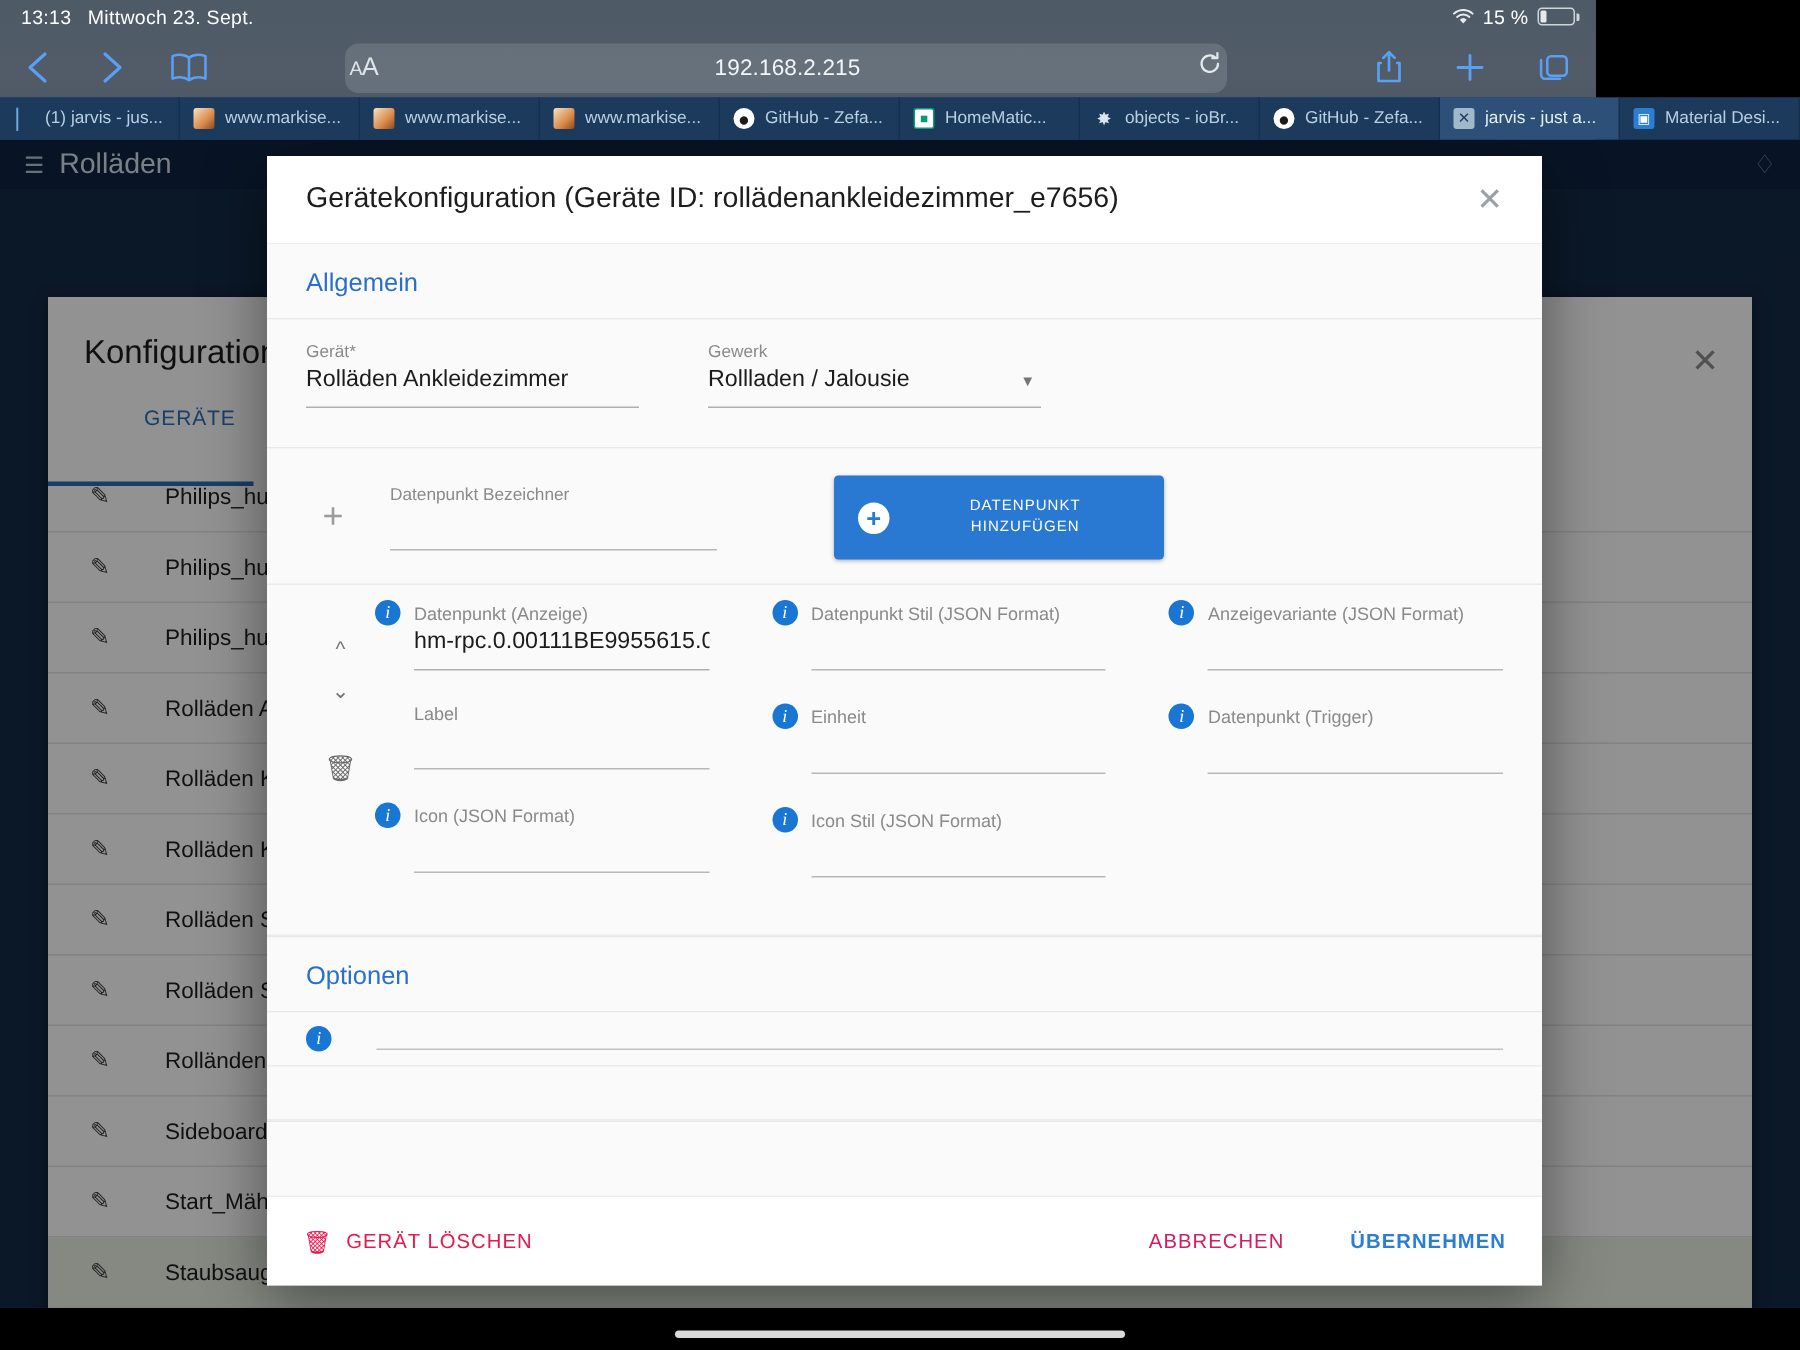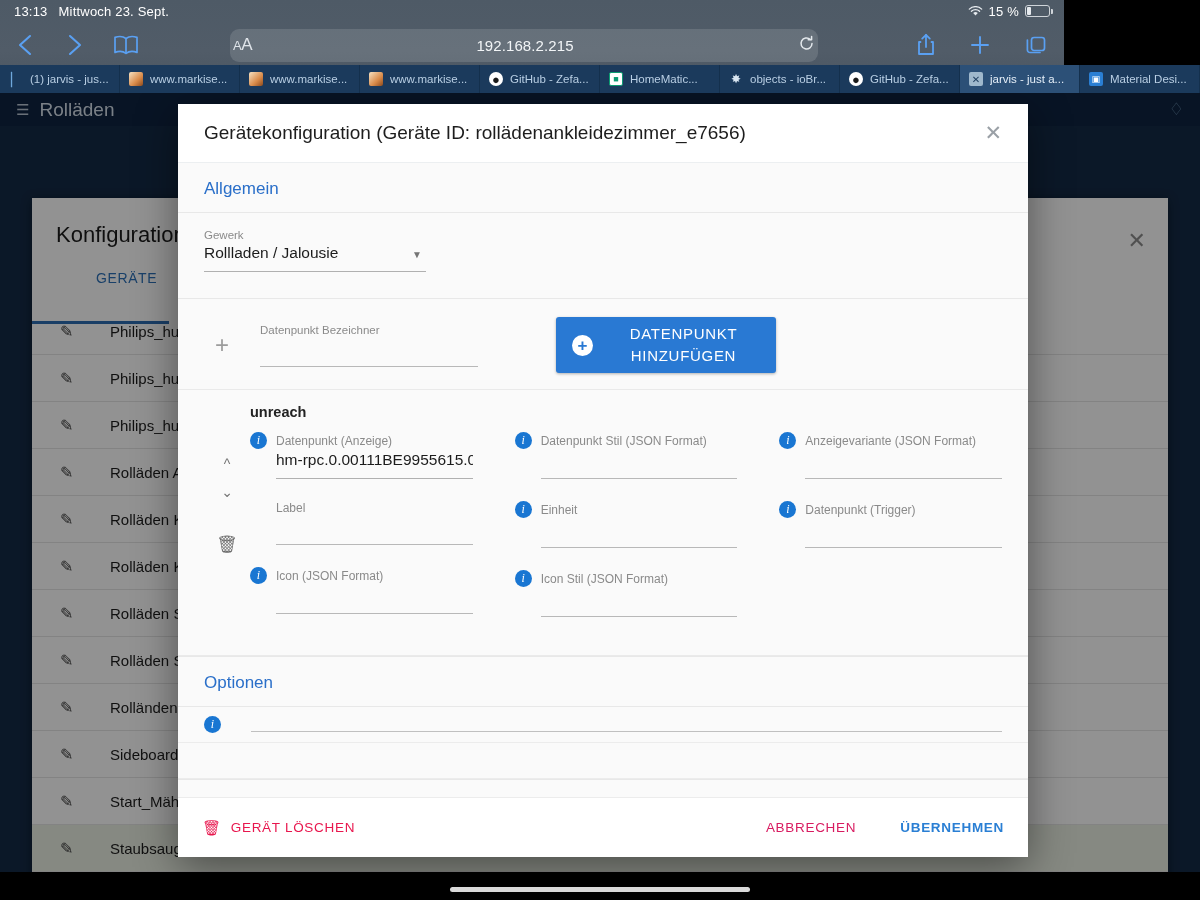--- a/index.html
+++ b/index.html
@@ -149,21 +149,21 @@
   #btn-add-dp {
     margin-left: 58px; background:#2979d3; color:#fff; width: 220px; height: 56px;
     border-radius: 3px; display:flex; align-items:center; gap: 14px; padding: 0 16px;
     box-shadow: 0 1px 3px rgba(0,0,0,.3); cursor:pointer;
   }
   .plus-circle {
     width: 21px; height: 21px; border-radius: 50%; background:#fff; color:#2979d3;
     display:flex; align-items:center; justify-content:center; font-size: 17px; font-weight:bold; line-height:1;
     flex: 0 0 21px;
   }
-  #btn-add-dp .lbl { font-size: 15px; letter-spacing:.7px; line-height: 1.45; text-align:center; flex:1; }
+  #btn-add-dp .lbl { font-size: 10px; letter-spacing:.7px; line-height: 1.45; text-align:center; flex:1; }
 
   #state-block { padding: 10px 26px 16px 26px; border-bottom: 1px solid #eaeaea; }
   #state-name { font-size: 14.5px; font-weight: bold; color:#222; margin: 4px 0 12px 46px; }
   #state-grid { display:flex; gap: 0; }
   #state-ctrls { width: 46px; flex: 0 0 46px; padding-top: 18px; }
   .chev { color:#757575; font-size: 14px; text-align:center; height: 28px; line-height: 28px; cursor:pointer; }
   .trash { color:#6b6b6b; font-size: 17px; text-align:center; margin-top: 28px; cursor:pointer; }
   #state-cols { flex: 1 1 auto; display:flex; gap: 42px; }
   .state-col { flex: 1 1 0; min-width: 0; }
   .info-row { display:flex; align-items:center; gap: 9px; margin-bottom: 2px; }
@@ -292,20 +292,25 @@
     <div id="modal-title">Gerätekonfiguration (Geräte ID: rollädenankleidezimmer_e7656)</div>
     <div id="modal-close">✕</div>
   </div>
 
   <div id="modal-body">
 
     <div class="section-head">Allgemein</div>
     <div class="section-body">
       <div id="allgemein-fields">
         <div class="field">
+          <div class="field-label">Gerät*</div>
+          <div class="field-value">Rolläden Ankleidezimmer</div>
+          <div class="field-line"></div>
+        </div>
+        <div class="field">
           <div class="field-label">Gewerk</div>
           <div class="field-value">Rollladen / Jalousie</div>
           <div class="field-line"></div>
           <div class="caret">▼</div>
         </div>
       </div>
     </div>
 
     <div class="section-body">
 
@@ -319,21 +324,20 @@
         <div id="btn-add-dp">
           <span class="plus-circle">+</span>
           <span class="lbl">
             <span>DATENPUNKT</span><br>
             <span>HINZUFÜGEN</span>
           </span>
         </div>
       </div>
 
       <div id="state-block">
-        <div id="state-name">unreach</div>
         <div id="state-grid">
           <div id="state-ctrls">
             <div class="chev">^</div>
             <div class="chev">⌄</div>
             <div class="trash">🗑</div>
           </div>
           <div id="state-cols">
 
             <div class="state-col">
               <div class="sub-field">

